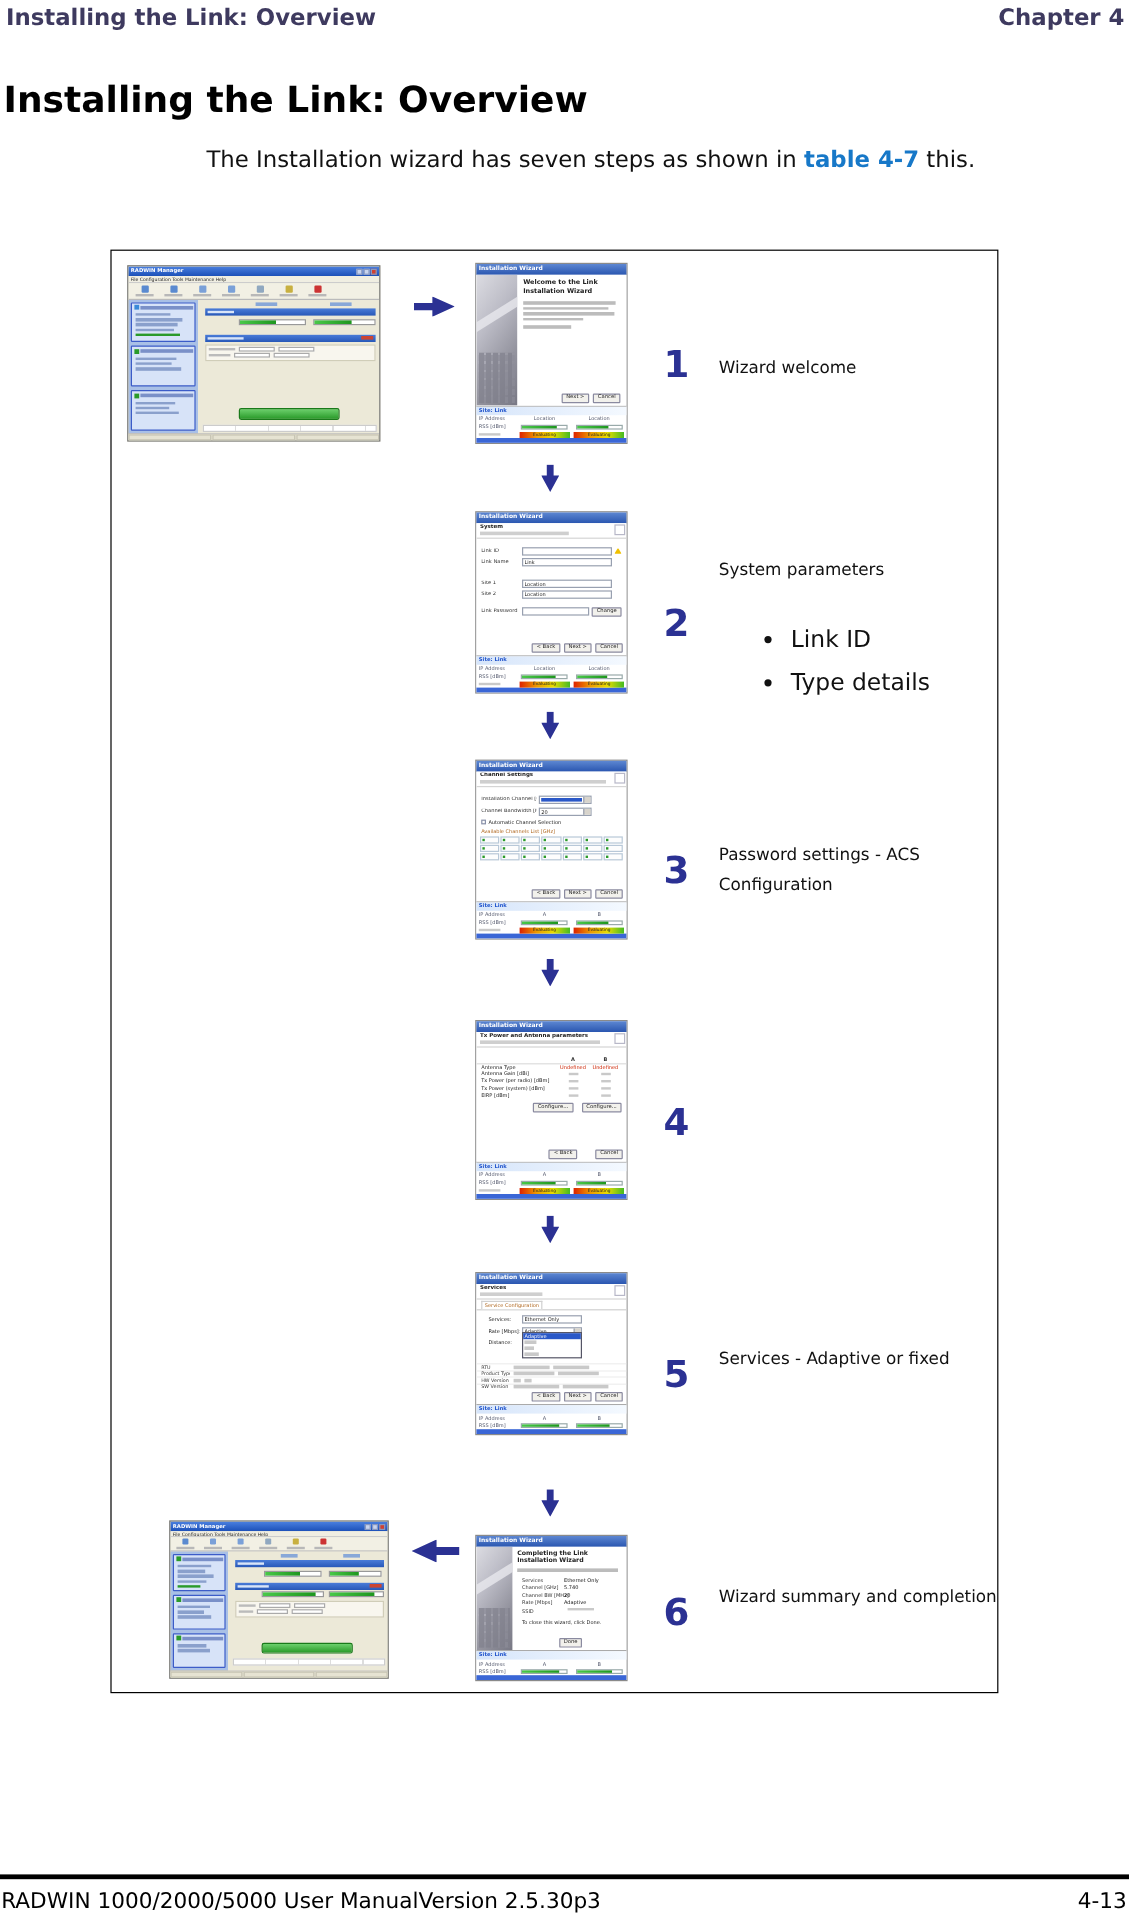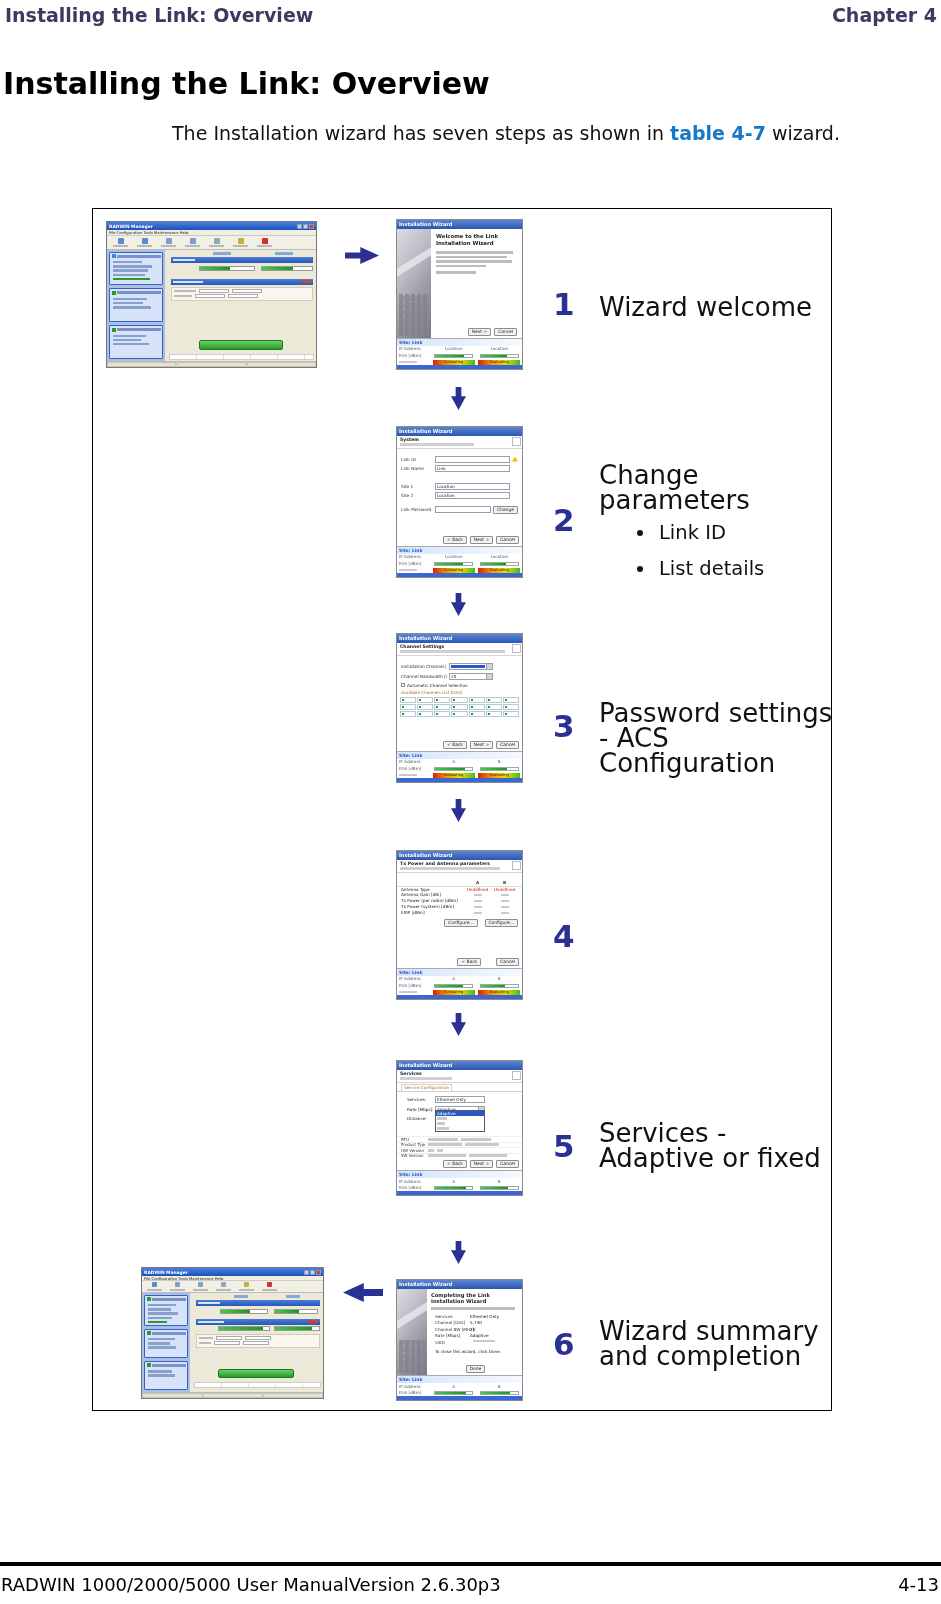--- a/index.html
+++ b/index.html
@@ -14,21 +14,21 @@
   .intro{position:absolute;top:122px;left:172px;font-size:19px;color:#111;white-space:nowrap;}
   .intro .xref{color:#1778c8;font-weight:bold;text-align:center;}
   .caption{position:absolute;top:168px;left:90px;font-size:19px;font-weight:bold;color:#000;white-space:nowrap;}
   .tbox{position:absolute;left:92px;top:208px;width:740px;height:1203px;border:1.5px solid #000;background:#fff;}
   .foot-line{position:absolute;left:0;top:1562px;width:941px;height:4px;background:#000;}
   .foot-left{position:absolute;top:1574px;left:1px;font-size:18px;color:#000;white-space:nowrap;}
   .foot-right{position:absolute;top:1574px;right:2px;font-size:18px;color:#000;white-space:nowrap;}
 
   
   .step-num{position:absolute;left:460px;font-size:31px;font-weight:bold;color:#2b3193;line-height:1;}
-  .step-text{position:absolute;left:506px;width:240px;font-size:26px;line-height:25px;color:#111;}
+  .step-text{position:absolute;left:506px;width:240px;font-size:14px;line-height:25px;color:#111;}
   .bullet{position:absolute;left:544px;width:200px;display:flex;align-items:center;gap:16px;font-size:19.5px;color:#111;}
   .bdot{width:6px;height:6px;border-radius:50%;background:#111;flex:0 0 auto;}
 
   
   .arr{position:absolute;background:#2b3193;}
   .arr-right{width:34px;height:17px;clip-path:polygon(0 32%,45% 32%,45% 0,100% 50%,45% 100%,45% 68%,0 68%);}
   .arr-left{width:40px;height:19px;clip-path:polygon(100% 32%,52% 32%,52% 0,0 50%,52% 100%,52% 68%,100% 68%);}
   .arr-down{width:15px;height:23px;clip-path:polygon(31% 0,69% 0,69% 40%,100% 40%,50% 100%,0 40%,31% 40%);}
 
   
@@ -146,21 +146,21 @@
 </head>
 <body>
 
 <div class="page">
 
   <div class="hdr-left">Installing the Link: Overview</div>
   <div class="hdr-right">Chapter 4</div>
 
   <div class="doc-title">Installing the Link: Overview</div>
 
-  <div class="intro"><span>The Installation wizard has seven steps as shown in </span><span class="xref">table 4-7</span><span> wizard.</span></div>
+  <div class="intro"><span>The Installation wizard has seven steps as shown in </span><span class="xref">table 4-7</span><span> this.</span></div>
 
 
   <div class="tbox">
 
     <div class="mgr" style="left:13px;top:12px;width:211px;height:147px;">
       <div class="mgr-tb">
         <span>RADWIN Manager</span>
           <span class="sp"></span>
         <span class="wbtn"></span>
         <span class="wbtn"></span>
@@ -777,41 +777,41 @@
       <div class="mgr-status">
           <i></i>
           <i></i>
           <i></i>
         </div>
     </div>
 
     <div class="step-num" style="top:80px">1</div>
     <div class="step-text" style="top:86px">Wizard welcome</div>
 
-    <div class="step-text" style="top:254px">Change parameters</div>
+    <div class="step-text" style="top:254px">System parameters</div>
     <div class="step-num" style="top:296px">2</div>
     <div class="bullet" style="top:312px">
         <span class="bdot"></span>
         <span>Link ID</span>
       </div>
     <div class="bullet" style="top:348px">
         <span class="bdot"></span>
-        <span>List details</span>
+        <span>Type details</span>
       </div>
 
     <div class="step-num" style="top:502px">3</div>
     <div class="step-text" style="top:492px">Password settings - ACS Configuration</div>
 
     <div class="step-num" style="top:712px">4</div>
 
     <div class="step-num" style="top:922px">5</div>
     <div class="step-text" style="top:912px">Services - Adaptive or fixed</div>
 
     <div class="step-num" style="top:1120px">6</div>
     <div class="step-text" style="top:1110px">Wizard summary and completion</div>
 
   </div>
 
   <div class="foot-line"></div>
-  <div class="foot-left">RADWIN 1000/2000/5000 User ManualVersion  2.6.30p3</div>
+  <div class="foot-left">RADWIN 1000/2000/5000 User ManualVersion  2.5.30p3</div>
   <div class="foot-right">4-13</div>
 
 </div>
 
 </body></html>

